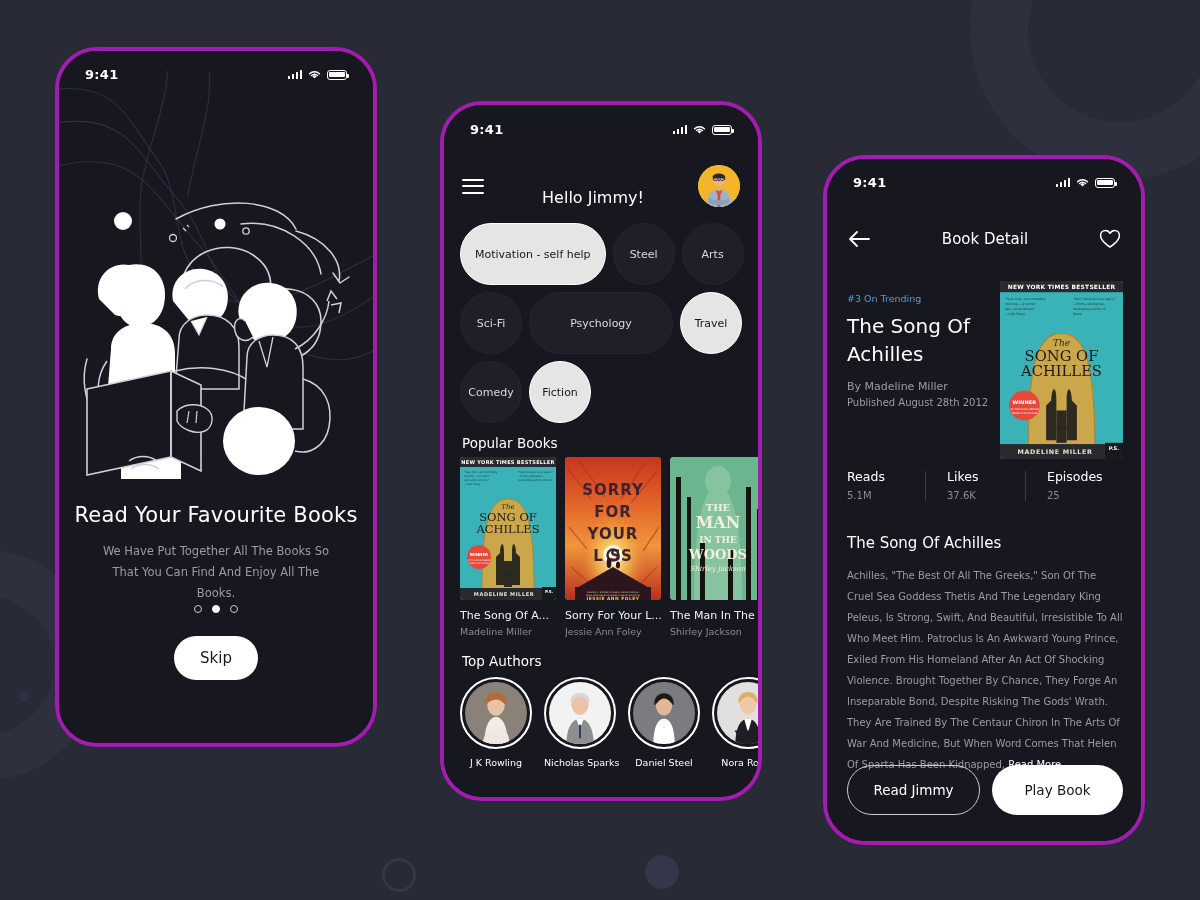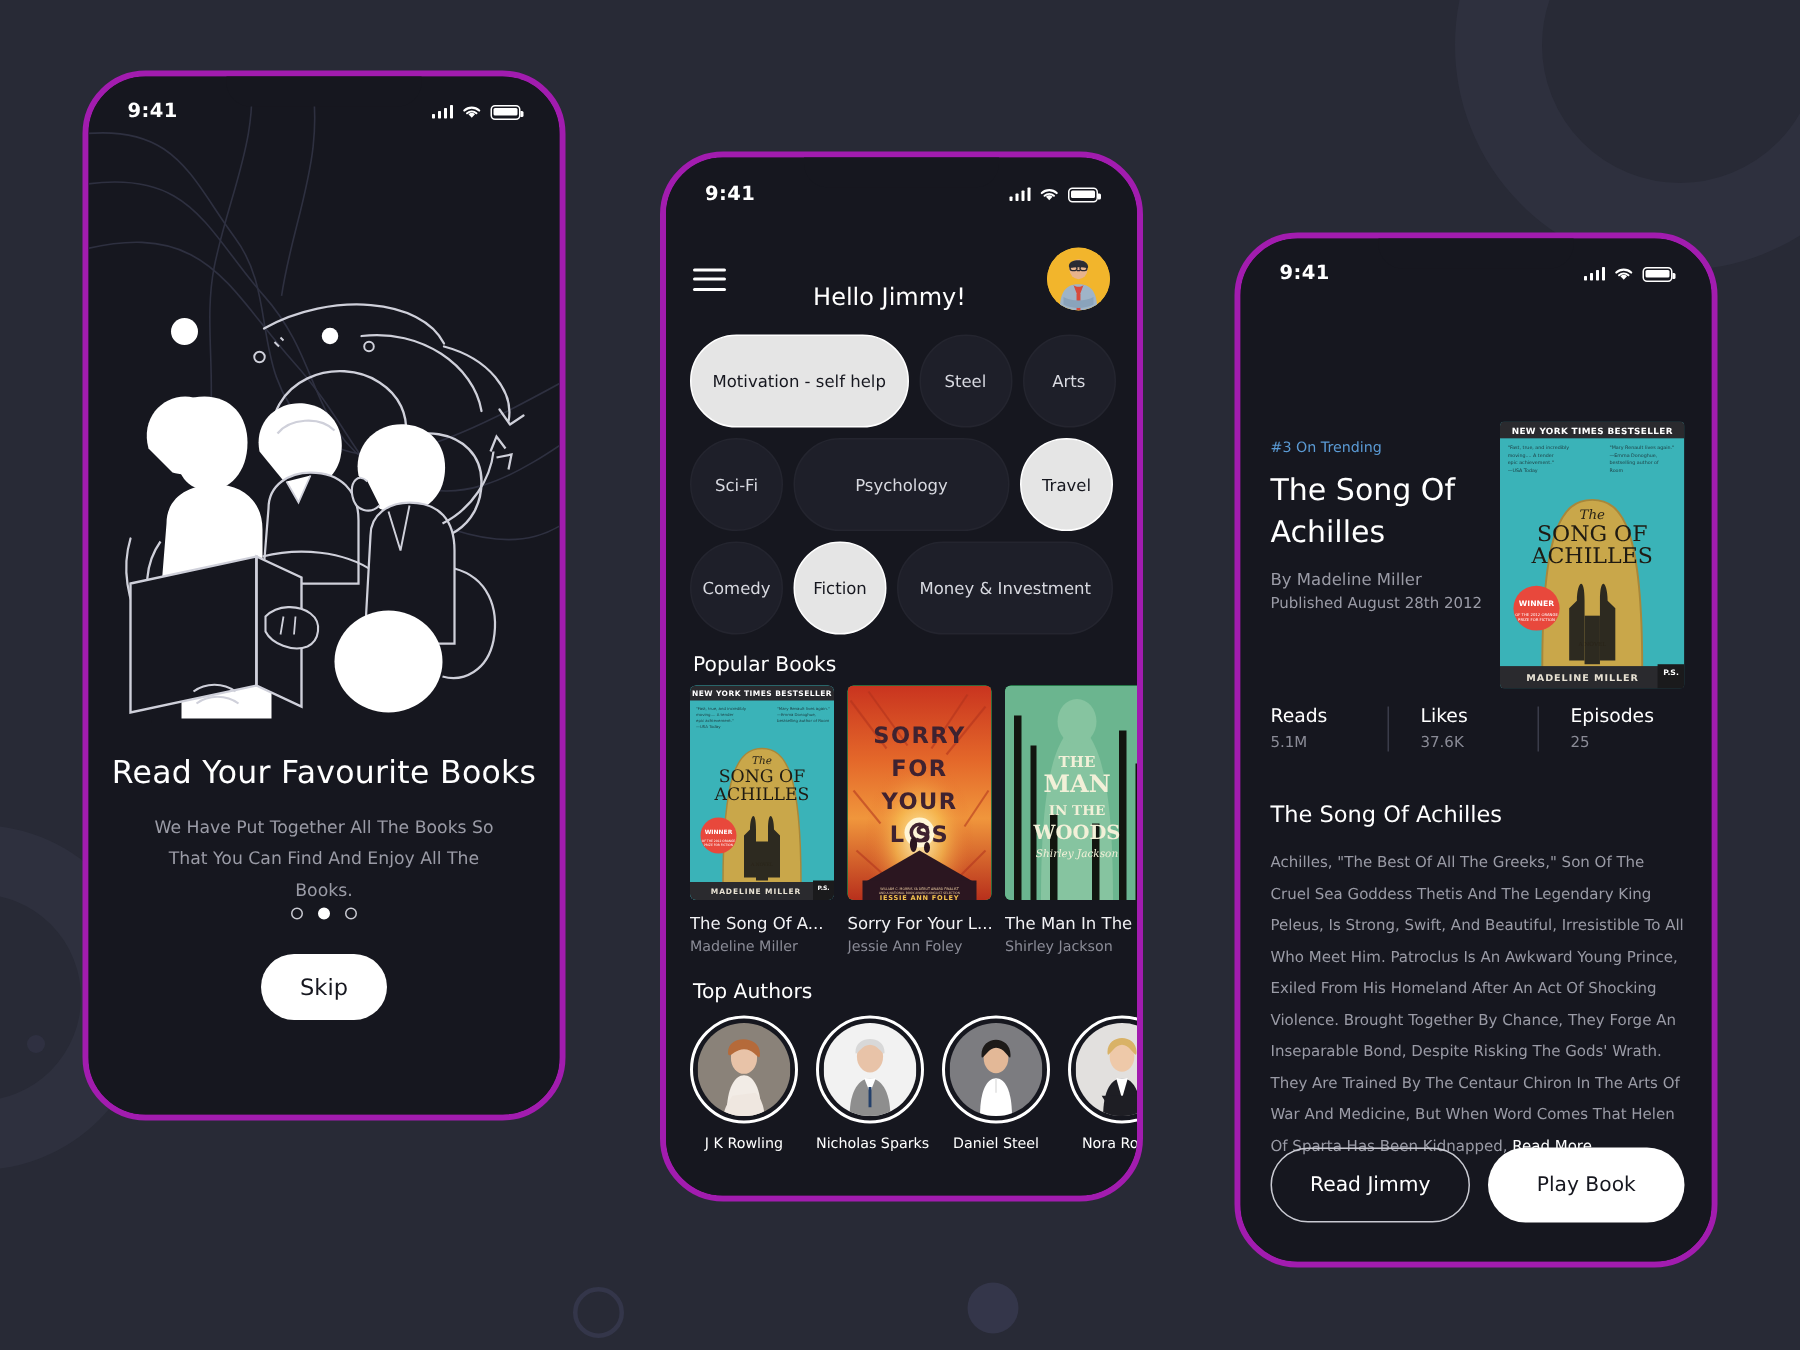--- a/index.html
+++ b/index.html
@@ -111,21 +111,21 @@
     background:#1e1f29; color:#d8d9e0; font-size:11px; padding:0 14px; white-space:nowrap;
     border:1px solid #24252f; cursor:pointer;
   }
   .chip.active { background:#e5e5e5; color:#16171f; border-color:#ffffff; }
   .chip.round { width:62px; padding:0; flex:0 0 62px; }
 
   .sec-title { color:#ffffff; font-size:13.5px; }
   .pop-head { position:absolute; left:18px; top:330px; }
   .books { position:absolute; left:16px; top:352px; right:0; display:flex; gap:9px; }
   .book { width:96px; flex:0 0 96px; }
-  .cover { width:96px; height:143px; border-radius:4px; overflow:hidden; position:relative; background:#22c55e; }
+  .cover { width:96px; height:143px; border-radius:4px; overflow:hidden; position:relative; background:#a3a3a3; }
   .bk-title { color:#f2f2f5; font-size:11px; margin-top:9px; white-space:nowrap; overflow:hidden; }
   .bk-author { color:#8a8b96; font-size:9.5px; margin-top:4px; white-space:nowrap; overflow:hidden; }
 
   .auth-head { position:absolute; left:18px; top:548px; }
   .authors { position:absolute; left:16px; top:572px; right:0; display:flex; gap:12px; }
   .author { width:72px; flex:0 0 72px; text-align:center; }
   .au-ring {
     width:72px; height:72px; border-radius:50%; border:2px solid #ffffff; padding:3px;
     position:relative; overflow:hidden; cursor:pointer;
   }
@@ -345,23 +345,20 @@
           <div class="chip round active">
               <span>Travel</span>
             </div>
         </div>
         <div class="chip-row">
           <div class="chip round">
               <span>Comedy</span>
             </div>
           <div class="chip round active">
               <span>Fiction</span>
-            </div>
-          <div class="chip" style="flex:1">
-              <span>Money &amp; Investment</span>
             </div>
         </div>
       </div>
 
       <div class="sec-title pop-head">Popular Books</div>
 
       <div class="books">
 
         <div class="book">
           <div class="cover cv-achilles">
@@ -562,20 +559,29 @@
             <path d="M8 10.4 L5.6 7.8 A3.6 3.6 0 0 1 10.4 7.8 Z" fill="#fff"></path>
             <path d="M2.6 5.1 A8 8 0 0 1 13.4 5.1" stroke="#fff" stroke-width="1.6" fill="none" stroke-linecap="round"></path>
             <path d="M4.6 7.1 A5.2 5.2 0 0 1 11.4 7.1" stroke="#fff" stroke-width="1.5" fill="none" stroke-linecap="round"></path>
           </svg>
           <span class="ic-batt">
               <i></i>
             </span>
         </div>
       </div>
 
+      <div class="p3-nav">
+        <svg width="24" height="18" viewBox="0 0 24 18">
+          <path d="M22 9 H3 M10 2 L3 9 L10 16" stroke="#ffffff" stroke-width="1.8" fill="none" stroke-linecap="round" stroke-linejoin="round"></path>
+        </svg>
+        <div class="nav-title">Book Detail</div>
+        <svg width="22" height="20" viewBox="0 0 22 20">
+          <path d="M11 18 C11 18 1.6 12.2 1.6 6.4 C1.6 3.4 3.9 1.4 6.4 1.4 C8.4 1.4 10.2 2.7 11 4.4 C11.8 2.7 13.6 1.4 15.6 1.4 C18.1 1.4 20.4 3.4 20.4 6.4 C20.4 12.2 11 18 11 18 Z" stroke="#ffffff" stroke-width="1.5" fill="none" stroke-linejoin="round"></path>
+        </svg>
+      </div>
 
       <div class="hero">
         <div class="hero-left">
           <div class="trend" style="color:#5b9bd5">#3 On Trending</div>
           <div class="bk-big-title">The Song Of Achilles</div>
           <div class="bk-by">By Madeline Miller</div>
           <div class="bk-pub">Published August 28th 2012</div>
         </div>
         <div class="hero-cover">
           <svg viewBox="0 0 96 143" width="100%" height="100%" preserveAspectRatio="none">

